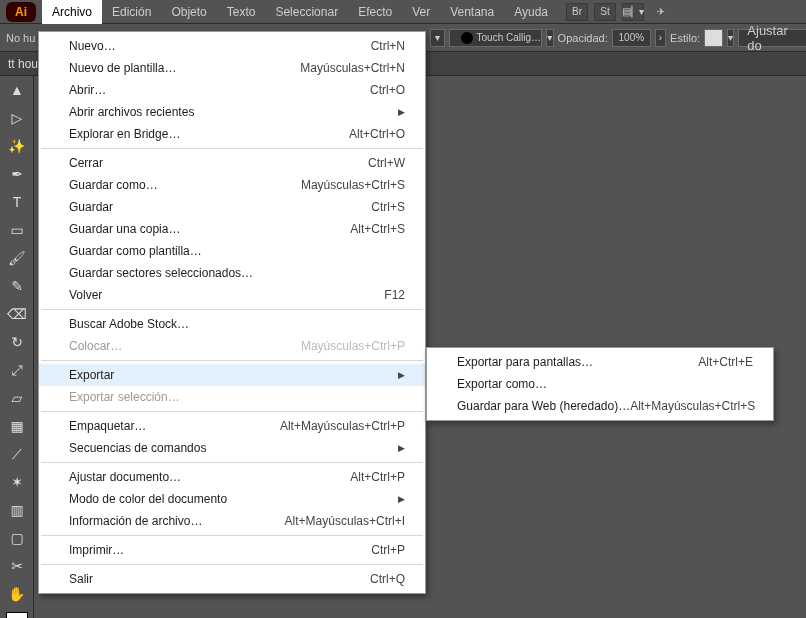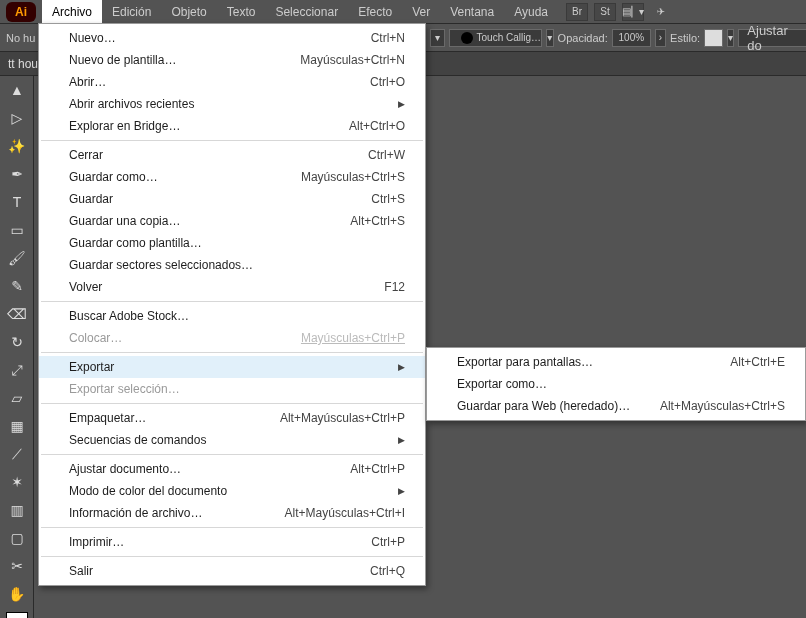--- a/index.html
+++ b/index.html
@@ -15,29 +15,29 @@
   .prop-field { height: 18px; background: #3a3a3a; border: 1px solid #6a6a6a; width: 42px; display: flex; align-items: center; justify-content: center; font-size: 10px; }
   .prop-btn { height: 18px; padding: 0 8px; background: #3a3a3a; border: 1px solid #6a6a6a; display: flex; align-items: center; font-size: 13px; }
   .brush-circle { width: 12px; height: 12px; border-radius: 50%; background: #000; margin-right: 4px; }
   .tab-row { height: 24px; background: #424242; display: flex; align-items: center; padding-left: 8px; border-bottom: 1px solid #2a2a2a; }
   .tab-row span { font-size: 12px; color: #ddd; }
   .canvas-area { position: absolute; top: 76px; left: 34px; right: 0; bottom: 0; background: #535353; }
   .toolbox { position: absolute; top: 76px; left: 0; width: 34px; background: #535353; border-right: 1px solid #2a2a2a; display: flex; flex-direction: column; z-index: 1; }
   .tool { width: 30px; height: 26px; display: flex; align-items: center; justify-content: center; color: #ddd; font-size: 14px; margin: 1px 2px; }
   .swatch { width: 22px; height: 22px; border: 1px solid #000; margin: 4px auto 0; }
   .swatch.white { background: #fff; }
-  .file-menu { position: absolute; top: 23px; left: 38px; width: 388px; background: #fff; color: #1d1d1d; border: 1px solid #9a9a9a; box-shadow: 2px 3px 6px rgba(0,0,0,0.4); z-index: 10; padding: 3px 0; }
+  .file-menu { position: absolute; top: 31px; left: 38px; width: 388px; background: #fff; color: #1d1d1d; border: 1px solid #9a9a9a; box-shadow: 2px 3px 6px rgba(0,0,0,0.4); z-index: 10; padding: 3px 0; }
   .fm-row { display: flex; justify-content: space-between; align-items: center; height: 22px; padding: 0 20px 0 30px; font-size: 12px; white-space: nowrap; }
   .fm-row.highlight { background: #e1f0fa; }
   .fm-row.disabled { color: #9a9a9a; }
   .fm-row .shortcut { color: #444; font-size: 12px; }
-  .fm-row.disabled .shortcut { color: #bbb; text-decoration: underline; }
+  .fm-row.disabled .shortcut { color: #bbb; }
   .fm-row .arrow { font-size: 9px; margin-left: 8px; color: #444; }
   .fm-sep { height: 1px; background: #d7d7d7; margin: 3px 2px; }
-  .submenu { position: absolute; top: 347px; left: 426px; width: 380px; background: #fff; color: #1d1d1d; border: 1px solid #9a9a9a; box-shadow: 2px 3px 6px rgba(0,0,0,0.4); z-index: 11; padding: 3px 0; }
+  .submenu { position: absolute; top: 347px; left: 426px; width: 348px; background: #fff; color: #1d1d1d; border: 1px solid #9a9a9a; box-shadow: 2px 3px 6px rgba(0,0,0,0.4); z-index: 11; padding: 3px 0; }
 </style>
 </head>
 <body>
 
 <div class="menubar">
   <div class="ai-logo">Ai</div>
   <div id="menu-items" style="display: flex;">
       <div class="menu-item active">Archivo</div>
       <div class="menu-item">Edición</div>
       <div class="menu-item">Objeto</div>

